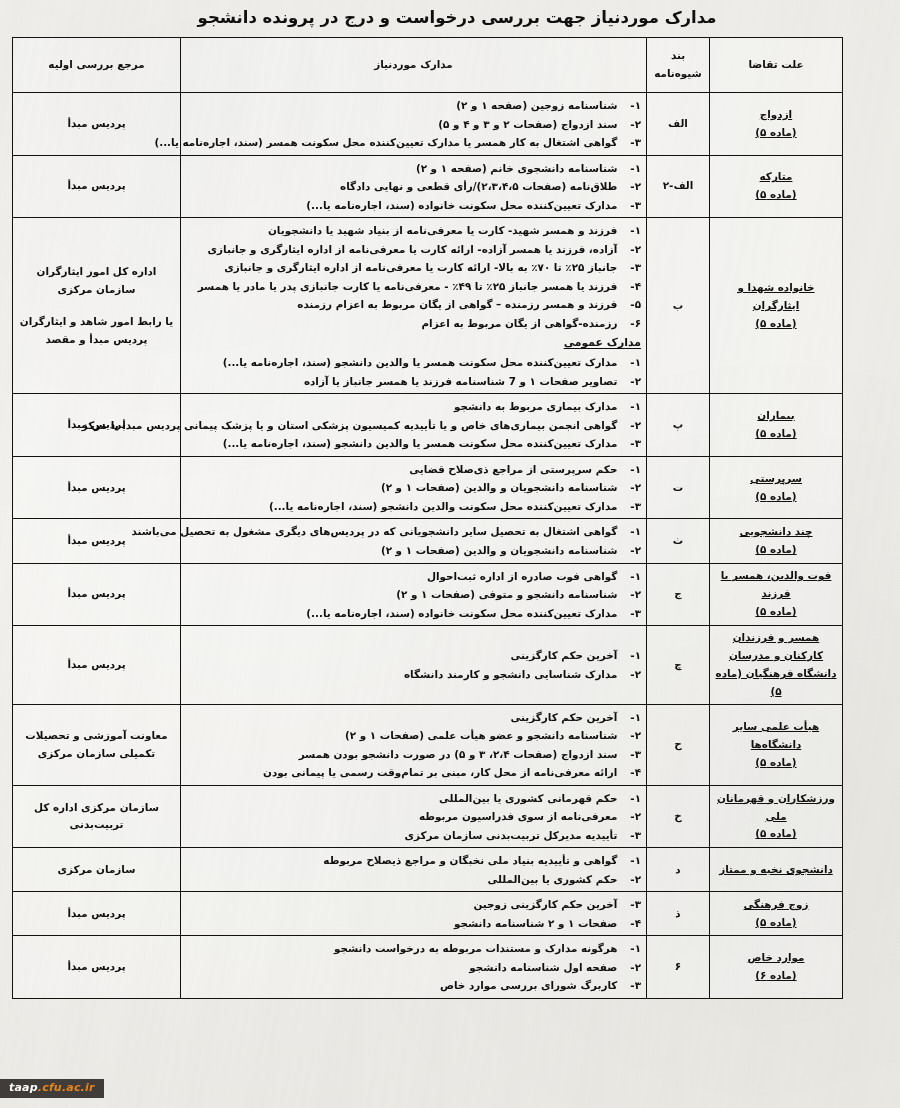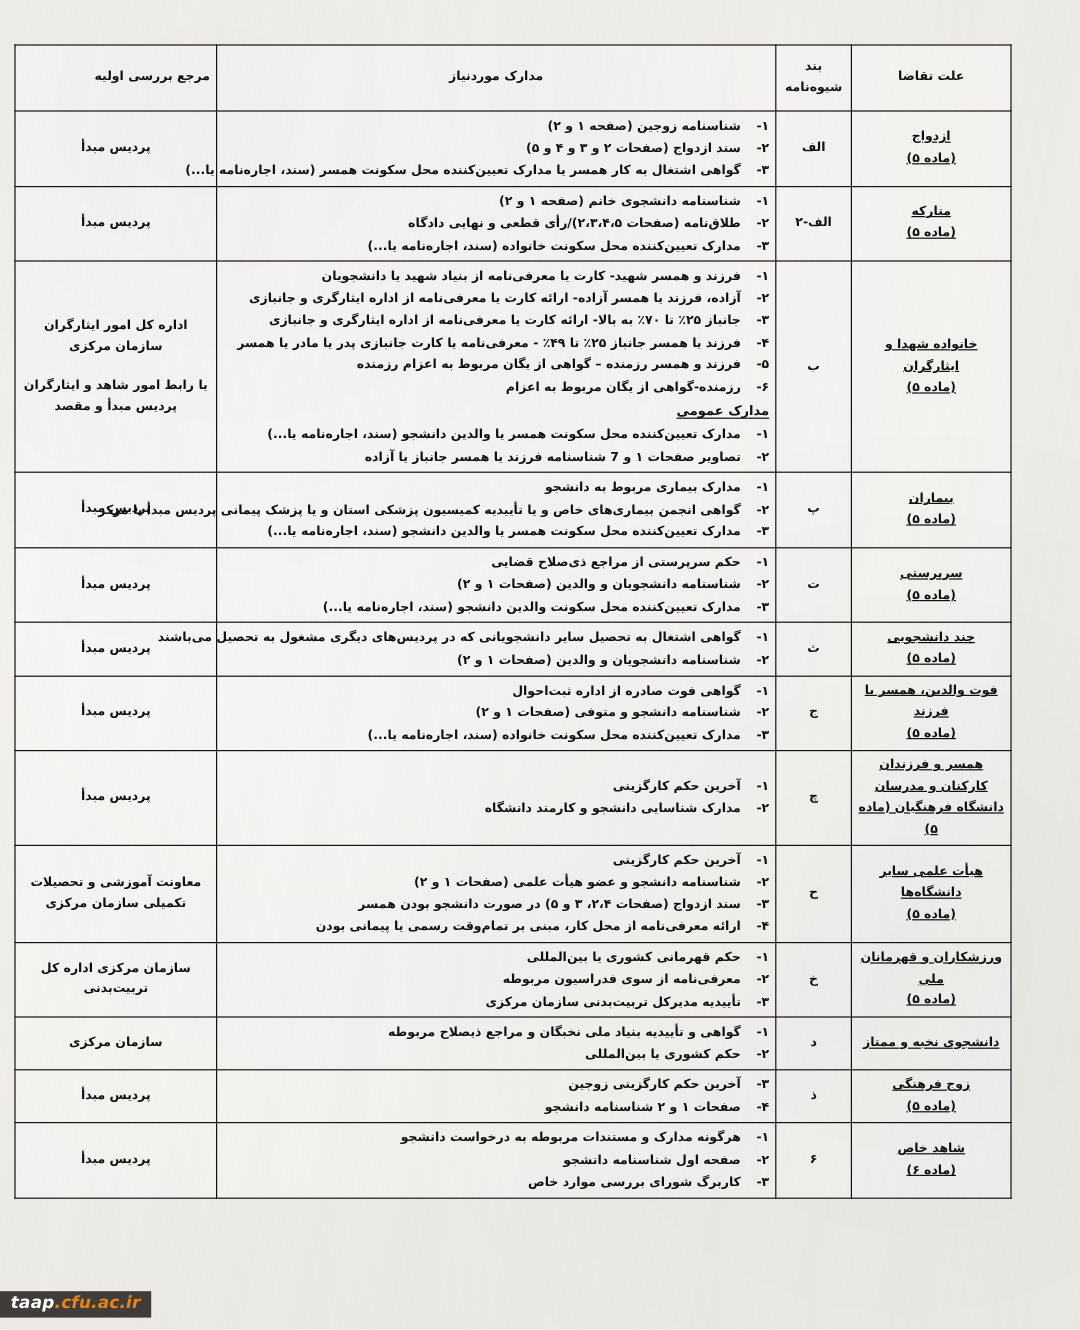--- a/index.html
+++ b/index.html
@@ -56,21 +56,21 @@
   thead th {
     height: 48px;
     text-align: center;
     font-size: 11.6px;
     font-weight: 700;
     padding: 2px 4px;
   }
   th.c-reason   { width: 122px; }
   th.c-clause   { width: 52px; }
   th.c-docs     { width: 455px; }
-  th.c-ref      { width: 157px; text-align: right; }
+  th.c-ref      { width: 157px; }
 
   td.reason {
     text-align: center;
     font-size: 11px;
     line-height: 1.65;
     font-weight: 700;
     padding: 5px 3px;
     text-decoration: underline;
   }
   td.clause {
@@ -119,21 +119,21 @@
     margin-top: 1px;
   }
   .ref-gap { display: block; height: 14px; }
 
   .footer-badge {
     position: absolute;
     left: 0px;
     bottom: 10px;
     background: #3f3c39;
     padding: 3px 9px 4px 9px;
-    font-size: 14px;
+    font-size: 11px;
     font-weight: 700;
     font-style: italic;
     letter-spacing: 0.2px;
     direction: ltr;
     line-height: 1.05;
   }
   .footer-badge .t1 { color: #ffffff; }
   .footer-badge .t2 { color: #e8861a; }
 
   .scan-noise {
@@ -146,20 +146,21 @@
       linear-gradient(100deg, rgba(255,255,255,0.22) 0%, rgba(0,0,0,0.02) 48%, rgba(255,255,255,0.18) 100%);
     mix-blend-mode: multiply;
     opacity: 0.85;
   }
 </style>
 </head>
 <body>
 
 <div class="page">
 
+  <div class="doc-title">مدارک موردنیاز جهت بررسی درخواست و درج در پرونده دانشجو</div>
 
   <table class="main">
     <thead>
       <tr>
         <th class="c-reason">علت تقاضا</th>
         <th class="c-clause">
           <div>بند</div>
           <div>شیوه‌نامه</div>
         </th>
         <th class="c-docs">مدارک موردنیاز</th>
@@ -371,21 +372,21 @@
               <li><span class="num">۳-</span> <span>آخرین حکم کارگزینی زوجین</span></li>
               <li><span class="num">۴-</span> <span>صفحات ۱ و ۲ شناسنامه دانشجو</span></li>
             </ol>
           </td>
           <td class="ref">
             <div>پردیس مبدأ</div>
           </td>
         </tr>
         <tr>
           <td class="reason">
-            <div>شاهد خاص</div>
+            <div>موارد خاص</div>
             <div>(ماده ۶)</div>
           </td>
           <td class="clause">۶</td>
           <td class="docs">
             <ol class="doc-list">
               <li><span class="num">۱-</span> <span>هرگونه مدارک و مستندات مربوطه به درخواست دانشجو</span></li>
               <li><span class="num">۲-</span> <span>صفحه اول شناسنامه دانشجو</span></li>
               <li><span class="num">۳-</span> <span>کاربرگ شورای بررسی موارد خاص</span></li>
             </ol>
           </td>

